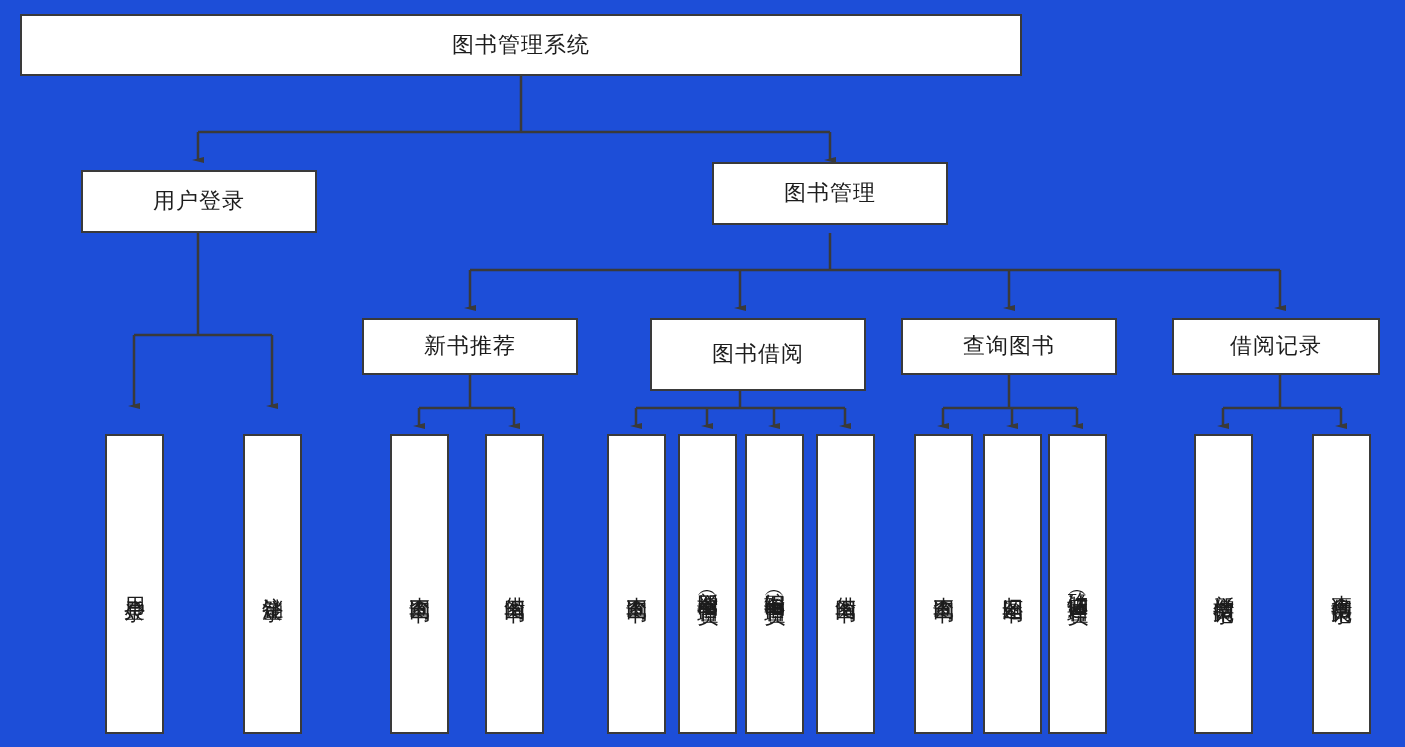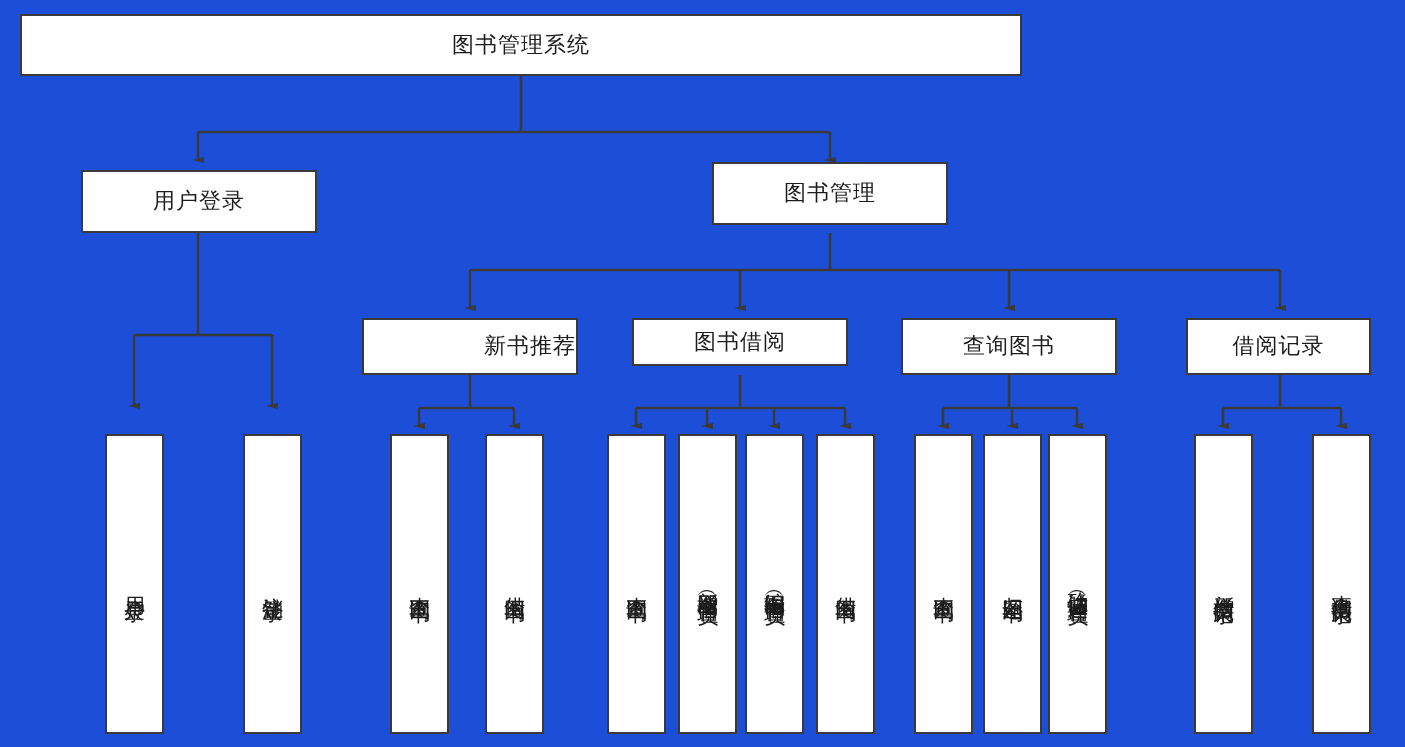--- a/index.html
+++ b/index.html
@@ -127,30 +127,30 @@
     <span class="label">图书管理系统</span>
   </div>
 
   <div class="node horizontal" style="left:81px; top:170px; width:236px; height:63px;">
     <span class="label">用户登录</span>
   </div>
   <div class="node horizontal" style="left:712px; top:162px; width:236px; height:63px;">
     <span class="label">图书管理</span>
   </div>
 
-  <div class="node horizontal" style="left:362px; top:318px; width:216px; height:57px;justify-content:flex-end;">
+  <div class="node horizontal" style="left:362px; top:318px; width:216px; height:57px;">
     <span class="label">新书推荐</span>
   </div>
-  <div class="node horizontal" style="left:632px; top:318px; width:216px; height:48px;">
+  <div class="node horizontal" style="left:650px; top:318px; width:216px; height:73px;">
     <span class="label">图书借阅</span>
   </div>
   <div class="node horizontal" style="left:901px; top:318px; width:216px; height:57px;">
     <span class="label">查询图书</span>
   </div>
-  <div class="node horizontal" style="left:1172px; top:318px; width:185px; height:57px;margin-left:14px;">
+  <div class="node horizontal" style="left:1172px; top:318px; width:208px; height:57px;">
     <span class="label">借阅记录</span>
   </div>
 
   <div class="node vertical" style="left:105px; top:434px; width:59px; height:300px;">
     <span class="label">用户登录</span>
   </div>
   <div class="node vertical" style="left:243px; top:434px; width:59px; height:300px;">
     <span class="label">注销登录</span>
   </div>
 

